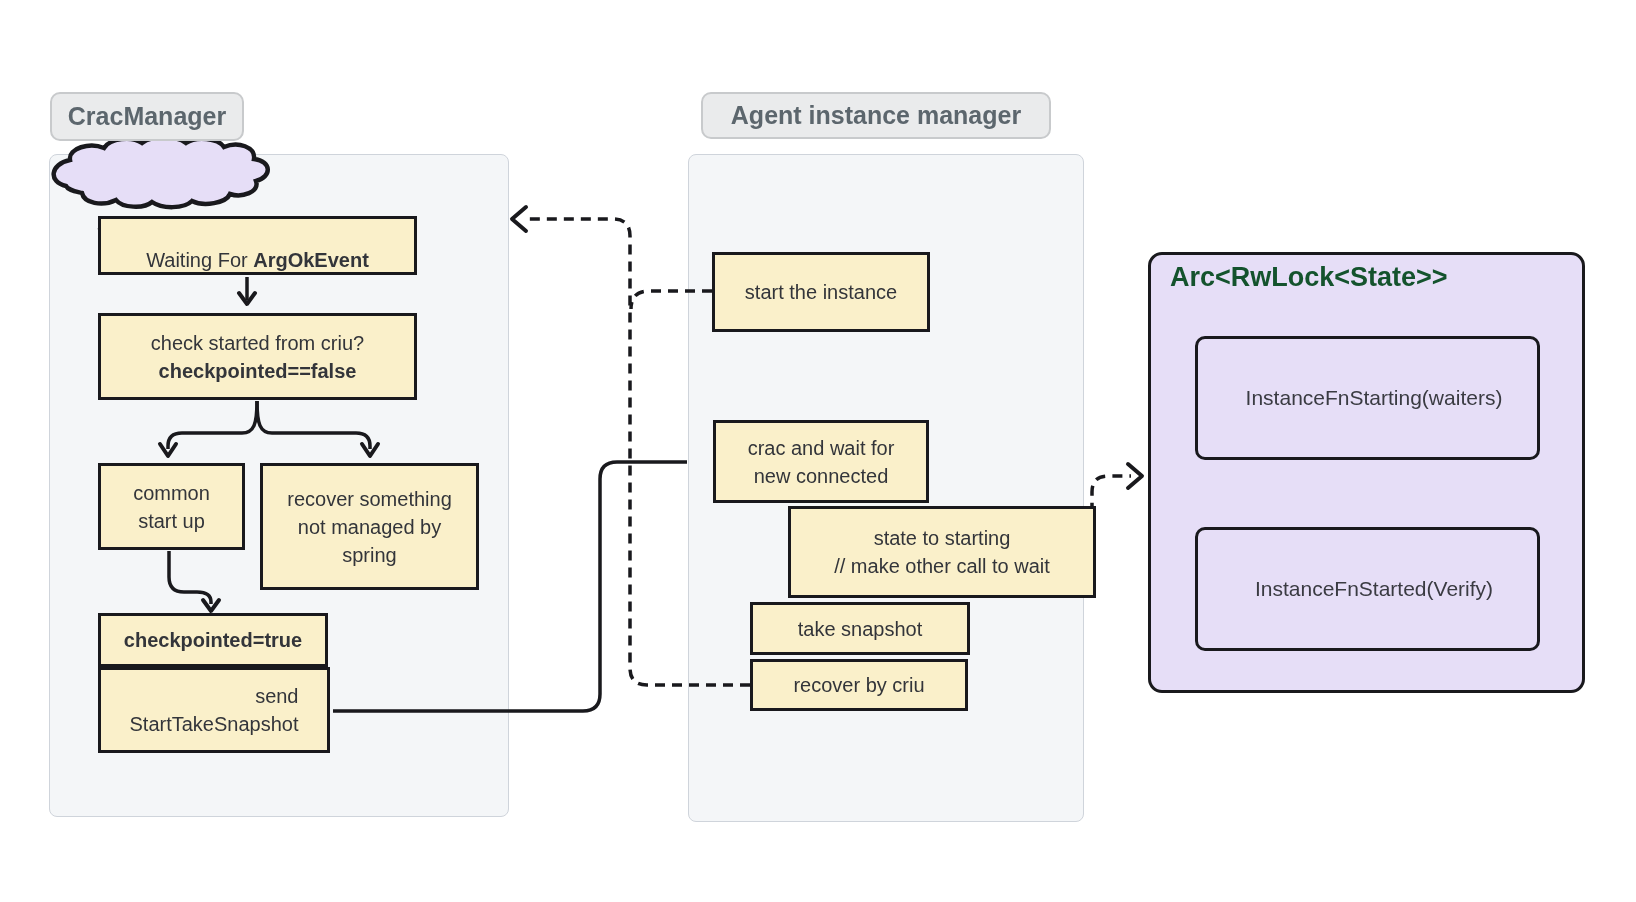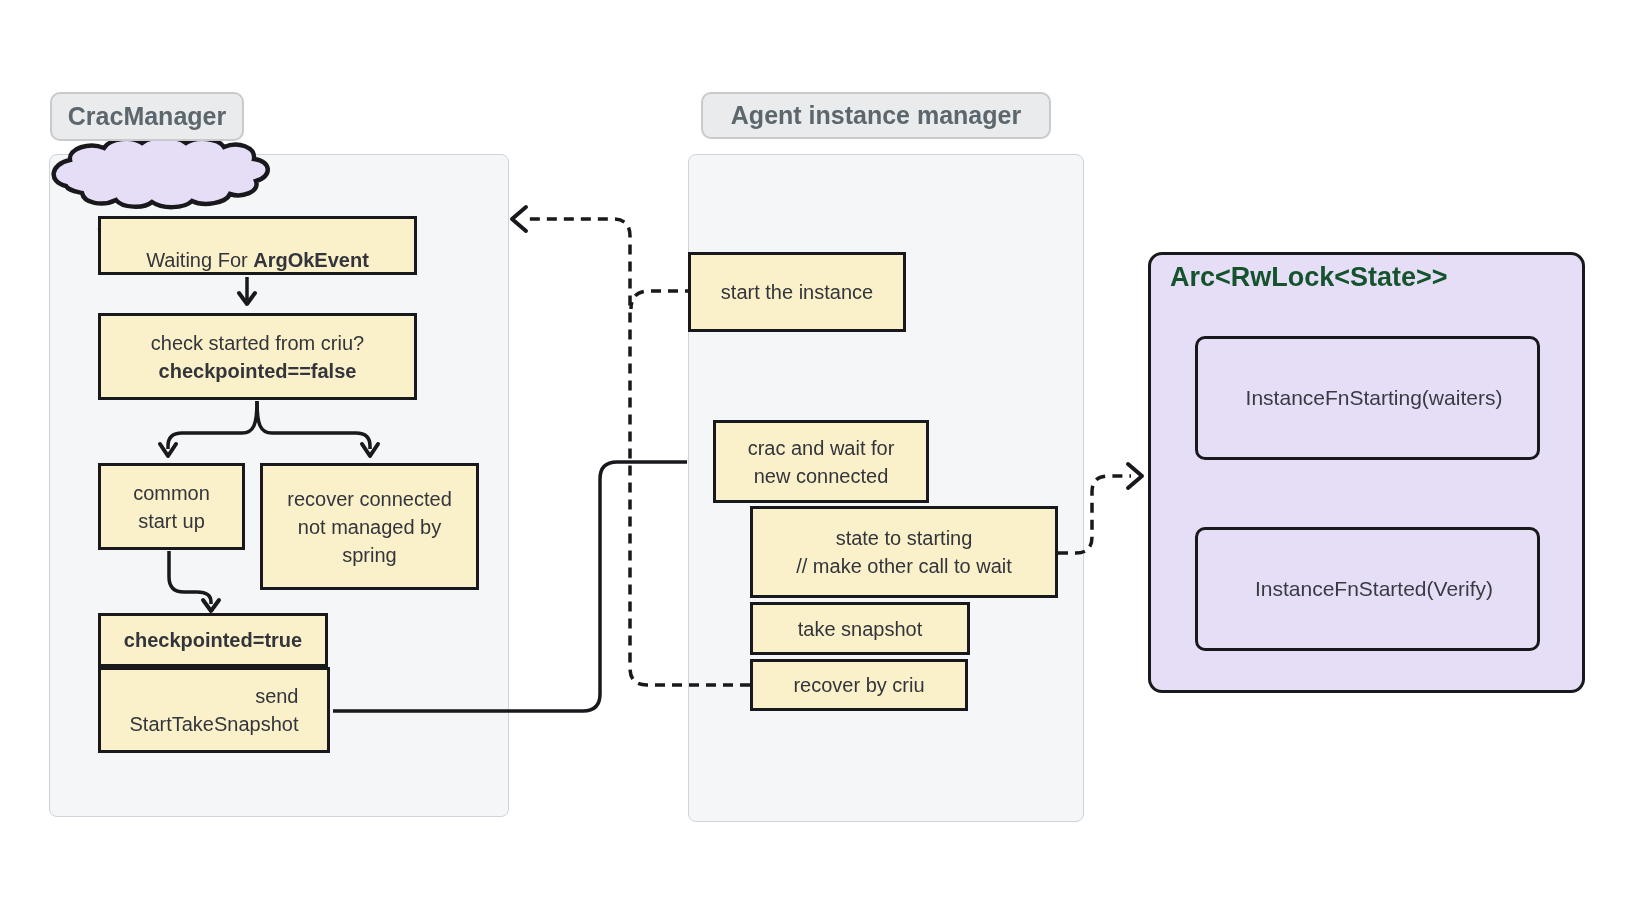--- a/index.html
+++ b/index.html
@@ -119,44 +119,44 @@
     <div>check started from criu?</div>
     <div class="bold">checkpointed==false</div>
   </div>
 
   <div class="node" style="left:98px; top:463px; width:147px; height:87px;">
     <span>common
 start up</span>
   </div>
 
   <div class="node" style="left:260px; top:463px; width:219px; height:127px;">
-    <span>recover connected
+    <span>recover something
 not managed by
 spring</span>
   </div>
 
   <div class="node bold" style="left:98px; top:613px; width:230px; height:54px;">
     <span>checkpointed=true</span>
   </div>
 
   <div class="node" style="left:98px; top:667px; width:232px; height:86px;text-align:right;">
     <span>send
 StartTakeSnapshot</span>
   </div>
 
-  <div class="node" style="left:688px; top:252px; width:218px; height:80px;">
+  <div class="node" style="left:712px; top:252px; width:218px; height:80px;">
     <span>start the instance</span>
   </div>
 
   <div class="node" style="left:713px; top:420px; width:216px; height:83px;">
     <span>crac and wait for
 new connected</span>
   </div>
 
-  <div class="node" style="left:750px; top:506px; width:308px; height:92px;">
+  <div class="node" style="left:788px; top:506px; width:308px; height:92px;">
     <span>state to starting
 // make other call to wait</span>
   </div>
 
   <div class="node" style="left:750px; top:602px; width:220px; height:53px;">
     <span>take snapshot</span>
   </div>
 
   <div class="node" style="left:750px; top:659px; width:218px; height:52px;">
     <span>recover by criu</span>

